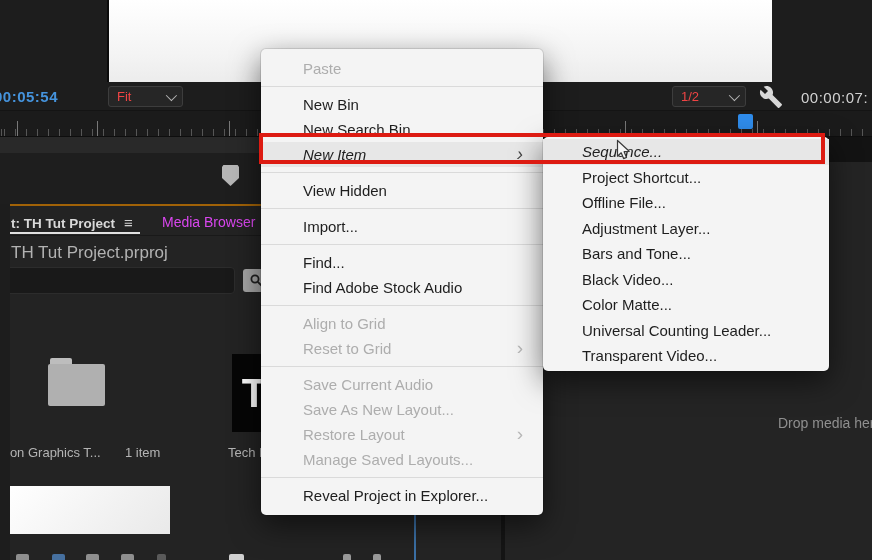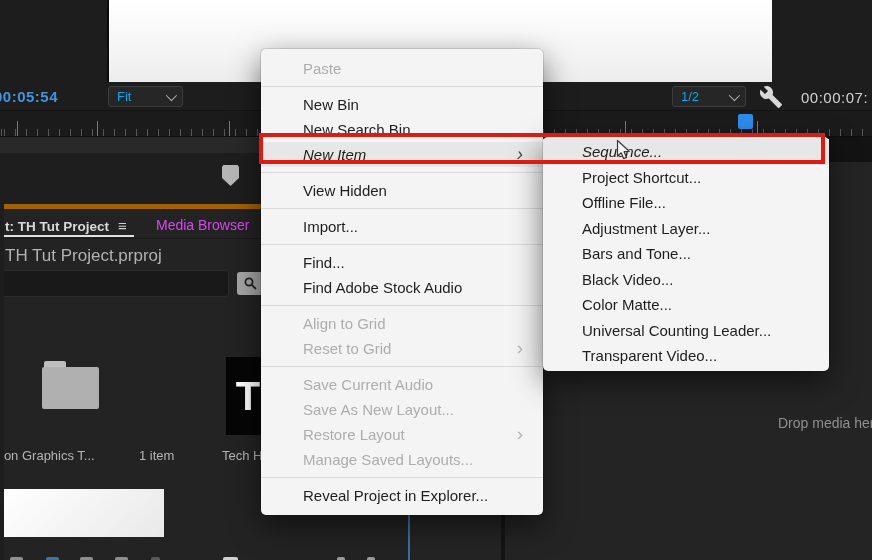--- a/index.html
+++ b/index.html
@@ -7,21 +7,21 @@
          font-family:"Liberation Sans",sans-serif;-webkit-font-smoothing:antialiased;}
   .abs{position:absolute;}
 
   
   .preview{left:107px;top:0;width:663px;height:82px;
            background:linear-gradient(180deg,#ffffff 0%,#f3f3f3 70%,#ececec 100%);
            border-left:2px solid #0b0b0b;z-index:1;}
   .tc-left{left:-6px;top:88px;font-size:15px;font-weight:bold;color:#4593dc;letter-spacing:.5px;z-index:2;}
   .tc-right{left:801px;top:89px;font-size:15px;color:#d2d2d2;letter-spacing:.5px;z-index:2;white-space:nowrap;}
   .dd{position:absolute;height:21px;background:#262626;border:1px solid #3d3d3d;border-radius:3px;
-      color:#0ea5e9;font-size:13px;display:flex;align-items:center;justify-content:space-between;
+      color:#ef4444;font-size:13px;display:flex;align-items:center;justify-content:space-between;
       padding:0 8px;box-sizing:border-box;z-index:2;text-align:center;}
   .dd .chev{width:7px;height:7px;border-right:1.5px solid #b5b5b5;border-bottom:1.5px solid #b5b5b5;
             transform:rotate(45deg) translateY(-2px);}
   .dd-fit{left:108px;top:86px;width:75px;}
   .dd-res{left:672px;top:86px;width:74px;}
   .wrench{left:759px;top:85px;z-index:2;}
 
   
   .ruler{left:0;top:110px;width:872px;height:27px;background:#1b1b1b;border-top:1px solid #141414;
          border-bottom:1px solid #0e0e0e;box-sizing:border-box;z-index:1;
@@ -37,40 +37,40 @@
   .strip-left{left:0;top:137px;width:263px;height:16px;background:#292929;z-index:1;}
   .left-dark{left:0;top:153px;width:263px;height:51px;background:#1e1e1e;z-index:1;}
   .marker{left:222px;top:165px;width:17px;height:21px;background:#b6b6b6;z-index:2;
           clip-path:polygon(8% 0,92% 0,100% 10%,100% 62%,50% 100%,0 62%,0 10%);}
   .right-band{left:824px;top:137px;width:48px;height:25px;background:#131313;z-index:1;}
   .drop-panel{left:406px;top:162px;width:466px;height:398px;background:#242424;z-index:1;}
   .drop-hint{left:778px;top:415px;font-size:14px;color:#8f8f8f;white-space:nowrap;z-index:2;}
   .lower-divider{left:501px;top:512px;width:4px;height:48px;background:#151515;z-index:2;}
 
   
-  .project-panel{left:4px;top:204px;width:406px;height:356px;background:#232323;
-                 border-top:5px solid #a16207;border-right:2px solid #3b70a6;box-sizing:border-box;z-index:3;overflow:hidden;}
+  .project-panel{left:10px;top:204px;width:406px;height:356px;background:#232323;
+                 border-top:2px solid #a16207;border-right:2px solid #3b70a6;box-sizing:border-box;z-index:3;overflow:hidden;}
   .tab-active{position:absolute;left:1px;top:8px;font-size:13.5px;font-weight:600;color:#d9d9d9;white-space:nowrap;}
   .tab-menu-icon{font-weight:400;color:#cfcfcf;margin-left:9px;font-size:15px;}
   .tab-underline{position:absolute;left:0;top:26px;width:130px;height:2px;background:#e0e0e0;}
   .tab-media{position:absolute;left:152px;top:8px;font-size:14px;color:#d946ef;white-space:nowrap;}
   .tabs-sep{position:absolute;left:0;top:29px;width:100%;height:1px;background:#191919;}
   .proj-file{position:absolute;left:1px;top:37px;font-size:17px;color:#b2b2b2;white-space:nowrap;}
   .search-box{position:absolute;left:-8px;top:61px;width:233px;height:27px;background:#191919;
               border:1px solid #2c2c2c;border-radius:4px;color:#ddd;font-size:13px;padding:0 8px;box-sizing:border-box;outline:none;}
   .search-btn{position:absolute;left:233px;top:63px;width:27px;height:23px;background:#a6a6a6;
               border-radius:3px;display:flex;align-items:center;justify-content:center;}
   .folder{position:absolute;left:38px;top:158px;width:57px;height:42px;background:#b0b0b0;border-radius:2px;}
   .folder::before{content:"";position:absolute;left:2px;top:-6px;width:22px;height:6px;background:#bdbdbd;border-radius:2px 2px 0 0;}
   .thumb-clip{position:absolute;left:222px;top:148px;width:44px;height:78px;background:#060606;
               display:flex;align-items:center;justify-content:center;}
   .thumb-letter{color:#fff;font-size:40px;font-weight:bold;line-height:1;}
   .bin-label{position:absolute;top:239px;font-size:13px;color:#b4b4b4;white-space:nowrap;}
   .lbl-folder{left:-3px;}
-  .lbl-count{left:115px;margin-left:20px;}
+  .lbl-count{left:115px;}
   .lbl-clip{left:186px;margin-left:32px;}
   .thumb-white{position:absolute;left:-2px;top:280px;width:162px;height:48px;
                background:linear-gradient(135deg,#ffffff,#e9e9e9);}
   .fi{position:absolute;top:348px;height:12px;border-radius:2px;}
 
   
   .menu{position:absolute;background:#f4f4f4;border-radius:5px;z-index:10;
         box-shadow:0 10px 30px rgba(0,0,0,.55),0 0 0 1px rgba(0,0,0,.10);
         font-size:15px;color:#1e1e1e;box-sizing:border-box;text-align:right;}
   .menu-main{left:261px;top:49px;width:282px;padding:7px 0;}

